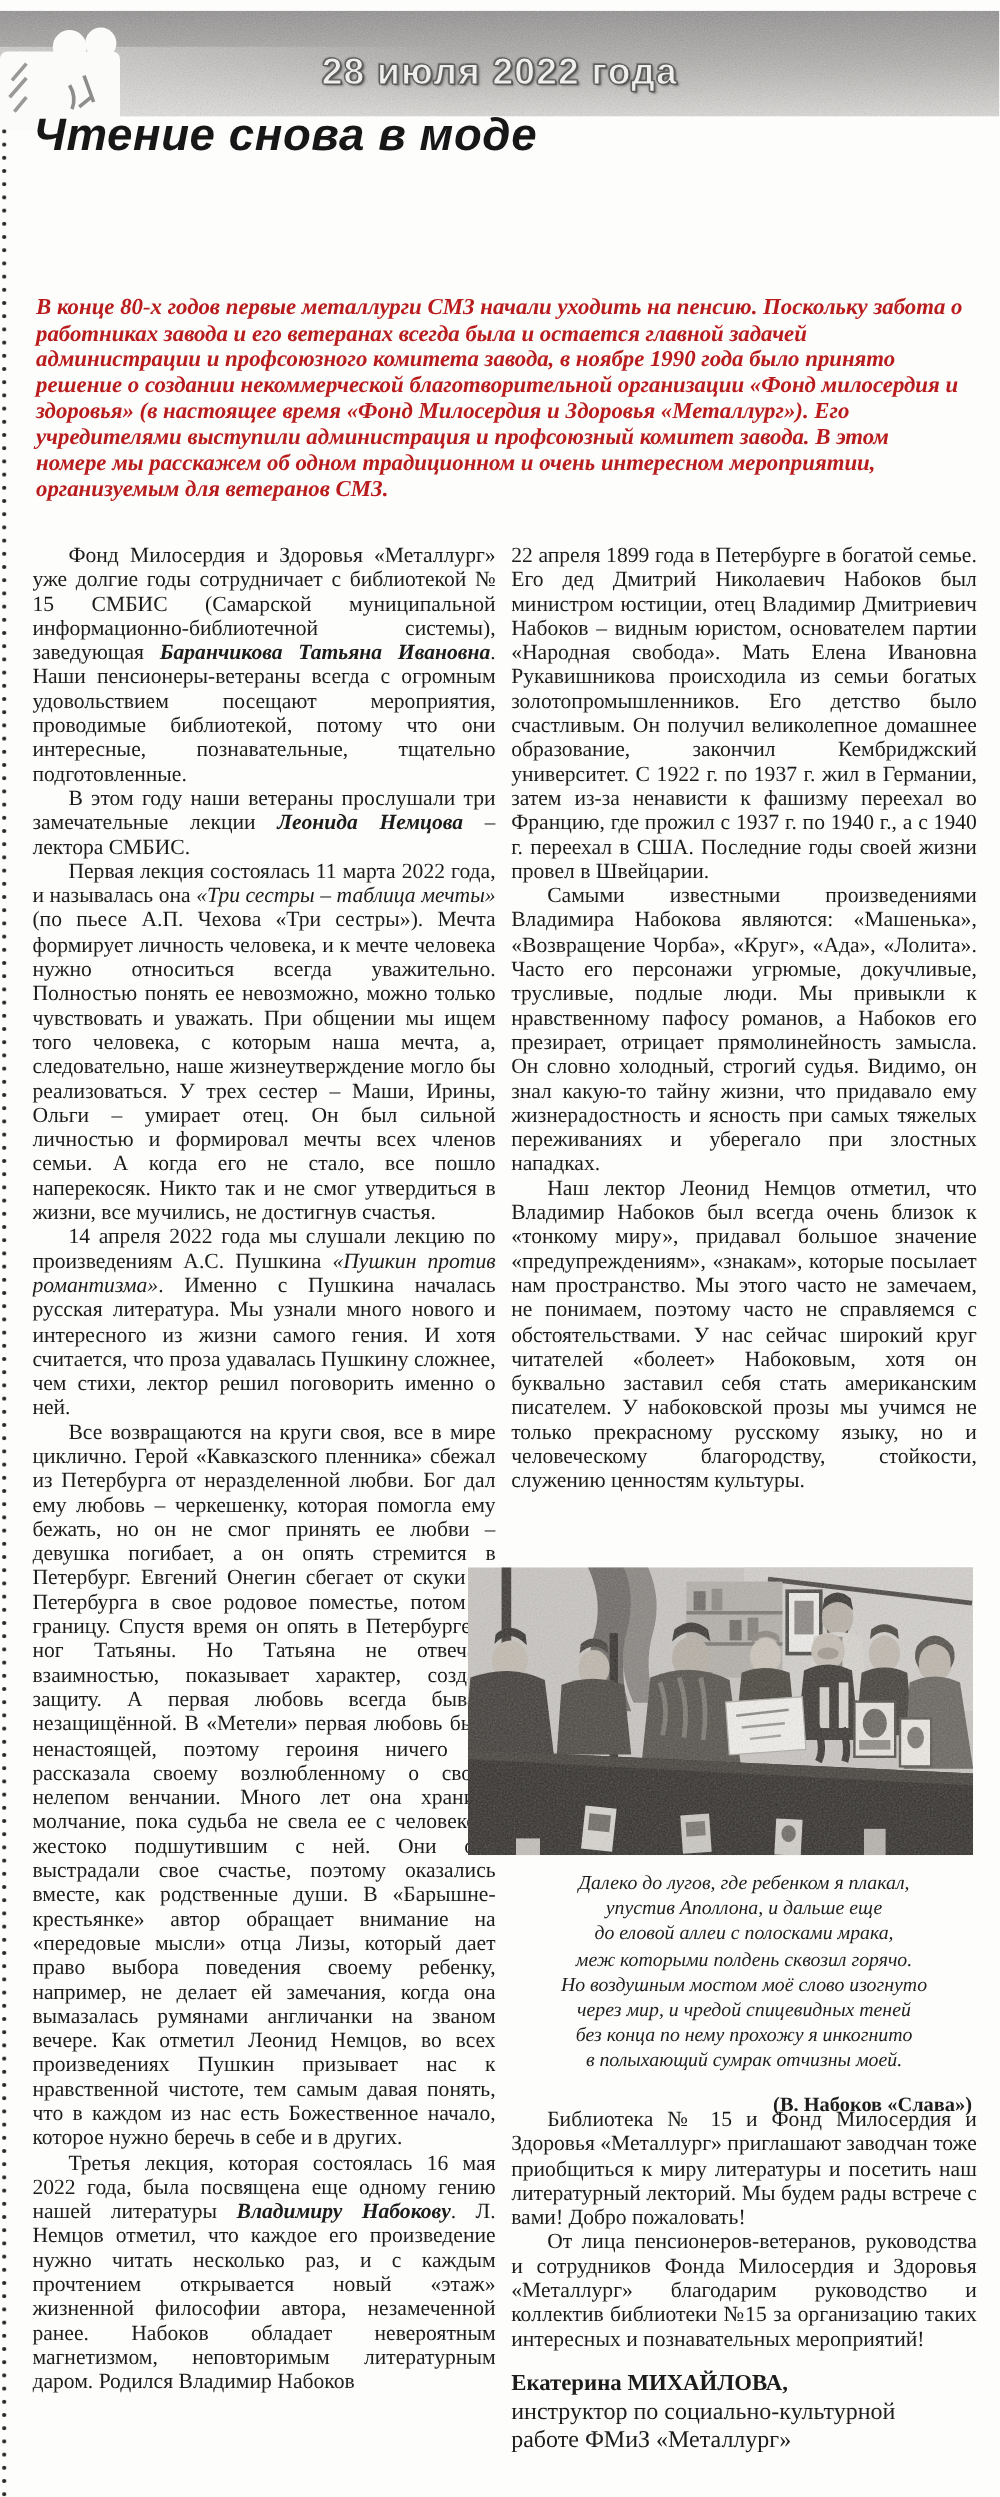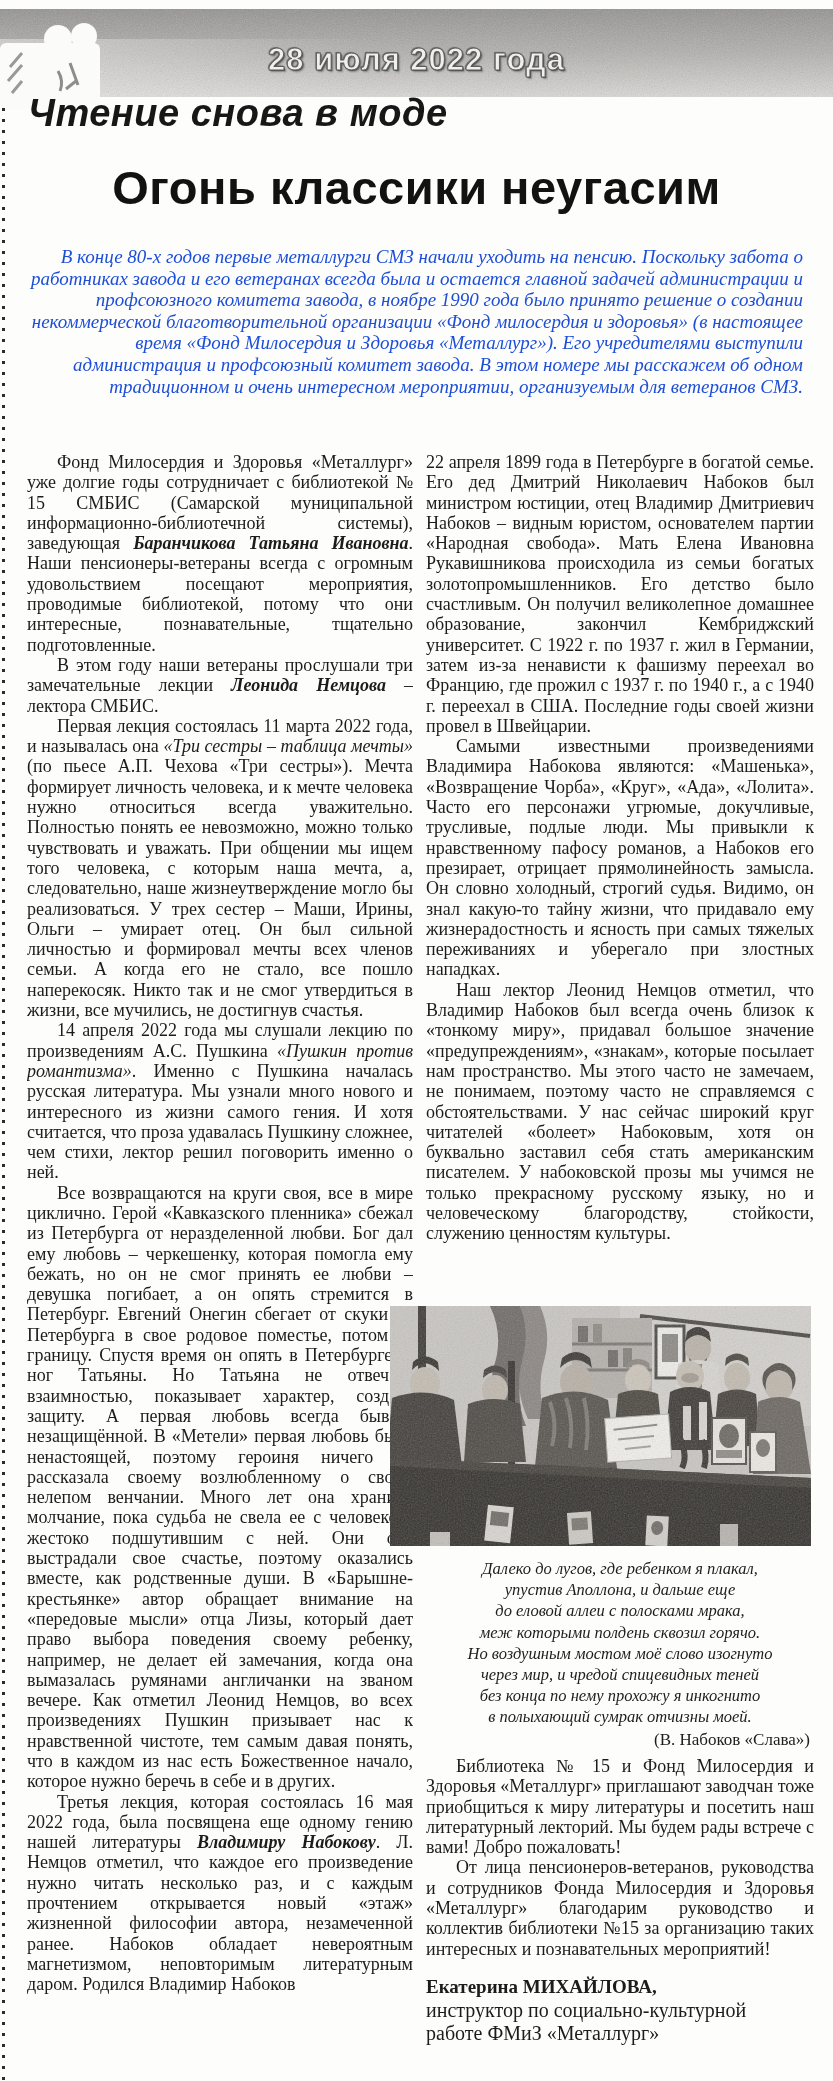--- a/index.html
+++ b/index.html
@@ -29,36 +29,36 @@
     position:absolute;left:28px;top:92px;
     font-family:"Liberation Sans", sans-serif;font-weight:bold;font-style:italic;
     font-size:38px;letter-spacing:.5px;color:#171717;
   }
   .title{
     position:absolute;left:0;top:160px;width:100%;text-align:center;
     font-family:"Liberation Sans", sans-serif;font-weight:bold;
     font-size:47px;letter-spacing:.5px;color:#121212;
   }
   .lead{
-    position:absolute;left:30px;top:246px;width:773px;text-align:right;
-    font-weight:normal;font-style:italic;font-size:19px;line-height:21.6px;color:#1d4ed8;
+    position:absolute;left:30px;top:246px;width:773px;text-align:left;
+    font-weight:bold;font-style:italic;font-size:19px;line-height:21.6px;color:#b91c1c;
   }
   
   .col-left{position:absolute;left:27px;top:452px;width:386px;height:1629px;overflow:hidden;}
   .col-right-text{position:absolute;left:426px;top:452px;width:388px;height:852px;overflow:hidden;}
   .para{margin:0;text-align:justify;text-indent:30px;font-size:18px;line-height:20.3px;hyphens:auto;}
   .para.no-indent{text-indent:0;}
   
   .photo{position:absolute;left:390px;top:1306px;width:421px;height:240px;overflow:hidden;}
   
   .poem{
     position:absolute;left:426px;top:1558px;width:388px;text-align:center;
     font-style:italic;font-size:16.5px;line-height:21.2px;color:#1d1d1d;
   }
-  .poem-attr{font-style:normal;text-align:right;font-size:17px;padding-right:4px;margin-top:1px;}
+  .poem-attr{font-style:normal;text-align:right;font-size:17px;padding-right:4px;margin-top:15px;font-weight:bold;}
   
   .closing{position:absolute;left:426px;top:1756px;width:388px;height:325px;overflow:hidden;}
   .signature{margin-top:16px;text-align:left;}
   .sig-name{font-weight:bold;font-size:19px;line-height:24px;}
   .sig-role div{font-size:20px;line-height:23px;}
 </style>
 </head>
 <body>
 
 <div class="page">
@@ -90,21 +90,20 @@
       <circle cx="84" cy="17" r="13" fill="#fbfbfa"></circle>
       <rect x="0" y="24" width="100" height="66" rx="6" fill="#fbfbfa"></rect>
       <path d="M10 48 l12 -14 M8 62 l14 -16 M12 74 l10 -12" stroke="#9b9996" stroke-width="3" fill="none"></path>
       <path d="M58 52 q6 10 2 20 M70 44 l8 22 M66 70 l10 -8" stroke="#8f8d8a" stroke-width="3" fill="none"></path>
     </svg>
   </div>
 
   <div class="dotted-edge"></div>
 
   <div class="kicker">Чтение снова в моде</div>
-  <div class="title">Огонь классики неугасим</div>
   <div class="lead">В конце 80-х годов первые металлурги СМЗ начали уходить на пенсию. Поскольку забота о работниках завода и его ветеранах всегда была и остается главной задачей администрации и профсоюзного комитета завода, в ноябре 1990 года было принято решение о создании некоммерческой благотворительной организации «Фонд милосердия и здоровья» (в настоящее время «Фонд Милосердия и Здоровья «Металлург»). Его учредителями выступили администрация и профсоюзный комитет завода. В этом номере мы расскажем об одном традиционном и очень интересном мероприятии, организуемым для ветеранов СМЗ.</div>
 
   <div class="col-left">
       <p class="para"><span>Фонд Милосердия и Здоровья «Металлург» уже долгие годы сотрудничает с библиотекой № 15 СМБИС (Самарской муниципальной информационно-библиотечной системы), заведующая </span><span style="font-style: italic; font-weight: bold;">Баранчикова Татьяна Ивановна</span><span>. Наши пенсионеры-ветераны всегда с огромным удовольствием посещают мероприятия, проводимые библиотекой, потому что они интересные, познавательные, тщательно подготовленные.</span></p>
       <p class="para"><span>В этом году наши ветераны прослушали три замечательные лекции </span><span style="font-style: italic; font-weight: bold;">Леонида Немцова</span><span> – лектора СМБИС.</span></p>
       <p class="para"><span>Первая лекция состоялась 11 марта 2022 года, и называлась она </span><span style="font-style: italic;">«Три сестры – таблица мечты»</span><span> (по пьесе А.П. Чехова «Три сестры»). Мечта формирует личность человека, и к мечте человека нужно относиться всегда уважительно. Полностью понять ее невозможно, можно только чувствовать и уважать. При общении мы ищем того человека, с которым наша мечта, а, следовательно, наше жизнеутверждение могло бы реализоваться. У трех сестер – Маши, Ирины, Ольги – умирает отец. Он был сильной личностью и формировал мечты всех членов семьи. А когда его не стало, все пошло наперекосяк. Никто так и не смог утвердиться в жизни, все мучились, не достигнув счастья.</span></p>
       <p class="para"><span>14 апреля 2022 года мы слушали лекцию по произведениям А.С. Пушкина </span><span style="font-style: italic;">«Пушкин против романтизма»</span><span>. Именно с Пушкина началась русская литература. Мы узнали много нового и интересного из жизни самого гения. И хотя считается, что проза удавалась Пушкину сложнее, чем стихи, лектор решил поговорить именно о ней.</span></p>
       <p class="para"><span>Все возвращаются на круги своя, все в мире циклично. Герой «Кавказского пленника» сбежал из Петербурга от неразделенной любви. Бог дал ему любовь – черкешенку, которая помогла ему бежать, но он не смог принять ее любви – девушка погибает, а он опять стремится в Петербург. Евгений Онегин сбегает от скуки из Петербурга в свое родовое поместье, потом за границу. Спустя время он опять в Петербурге, у ног Татьяны. Но Татьяна не отвечает взаимностью, показывает характер, создает защиту. А первая любовь всегда бывает незащищённой. В «Метели» первая любовь была ненастоящей, поэтому героиня ничего не рассказала своему возлюбленному о своем нелепом венчании. Много лет она хранила молчание, пока судьба не свела ее с человеком, жестоко подшутившим с ней. Они оба выстрадали свое счастье, поэтому оказались вместе, как родственные души. В «Барышне-крестьянке» автор обращает внимание на «передовые мысли» отца Лизы, который дает право выбора поведения своему ребенку, например, не делает ей замечания, когда она вымазалась румянами англичанки на званом вечере. Как отметил Леонид Немцов, во всех произведениях Пушкин призывает нас к нравственной чистоте, тем самым давая понять, что в каждом из нас есть Божественное начало, которое нужно беречь в себе и в других.</span></p>
       <p class="para"><span>Третья лекция, которая состоялась 16 мая 2022 года, была посвящена еще одному гению нашей литературы </span><span style="font-style: italic; font-weight: bold;">Владимиру Набокову</span><span>. Л. Немцов отметил, что каждое его произведение нужно читать несколько раз, и с каждым прочтением открывается новый «этаж» жизненной философии автора, незамеченной ранее. Набоков обладает невероятным магнетизмом, неповторимым литературным даром. Родился Владимир Набоков</span></p>
     </div>

